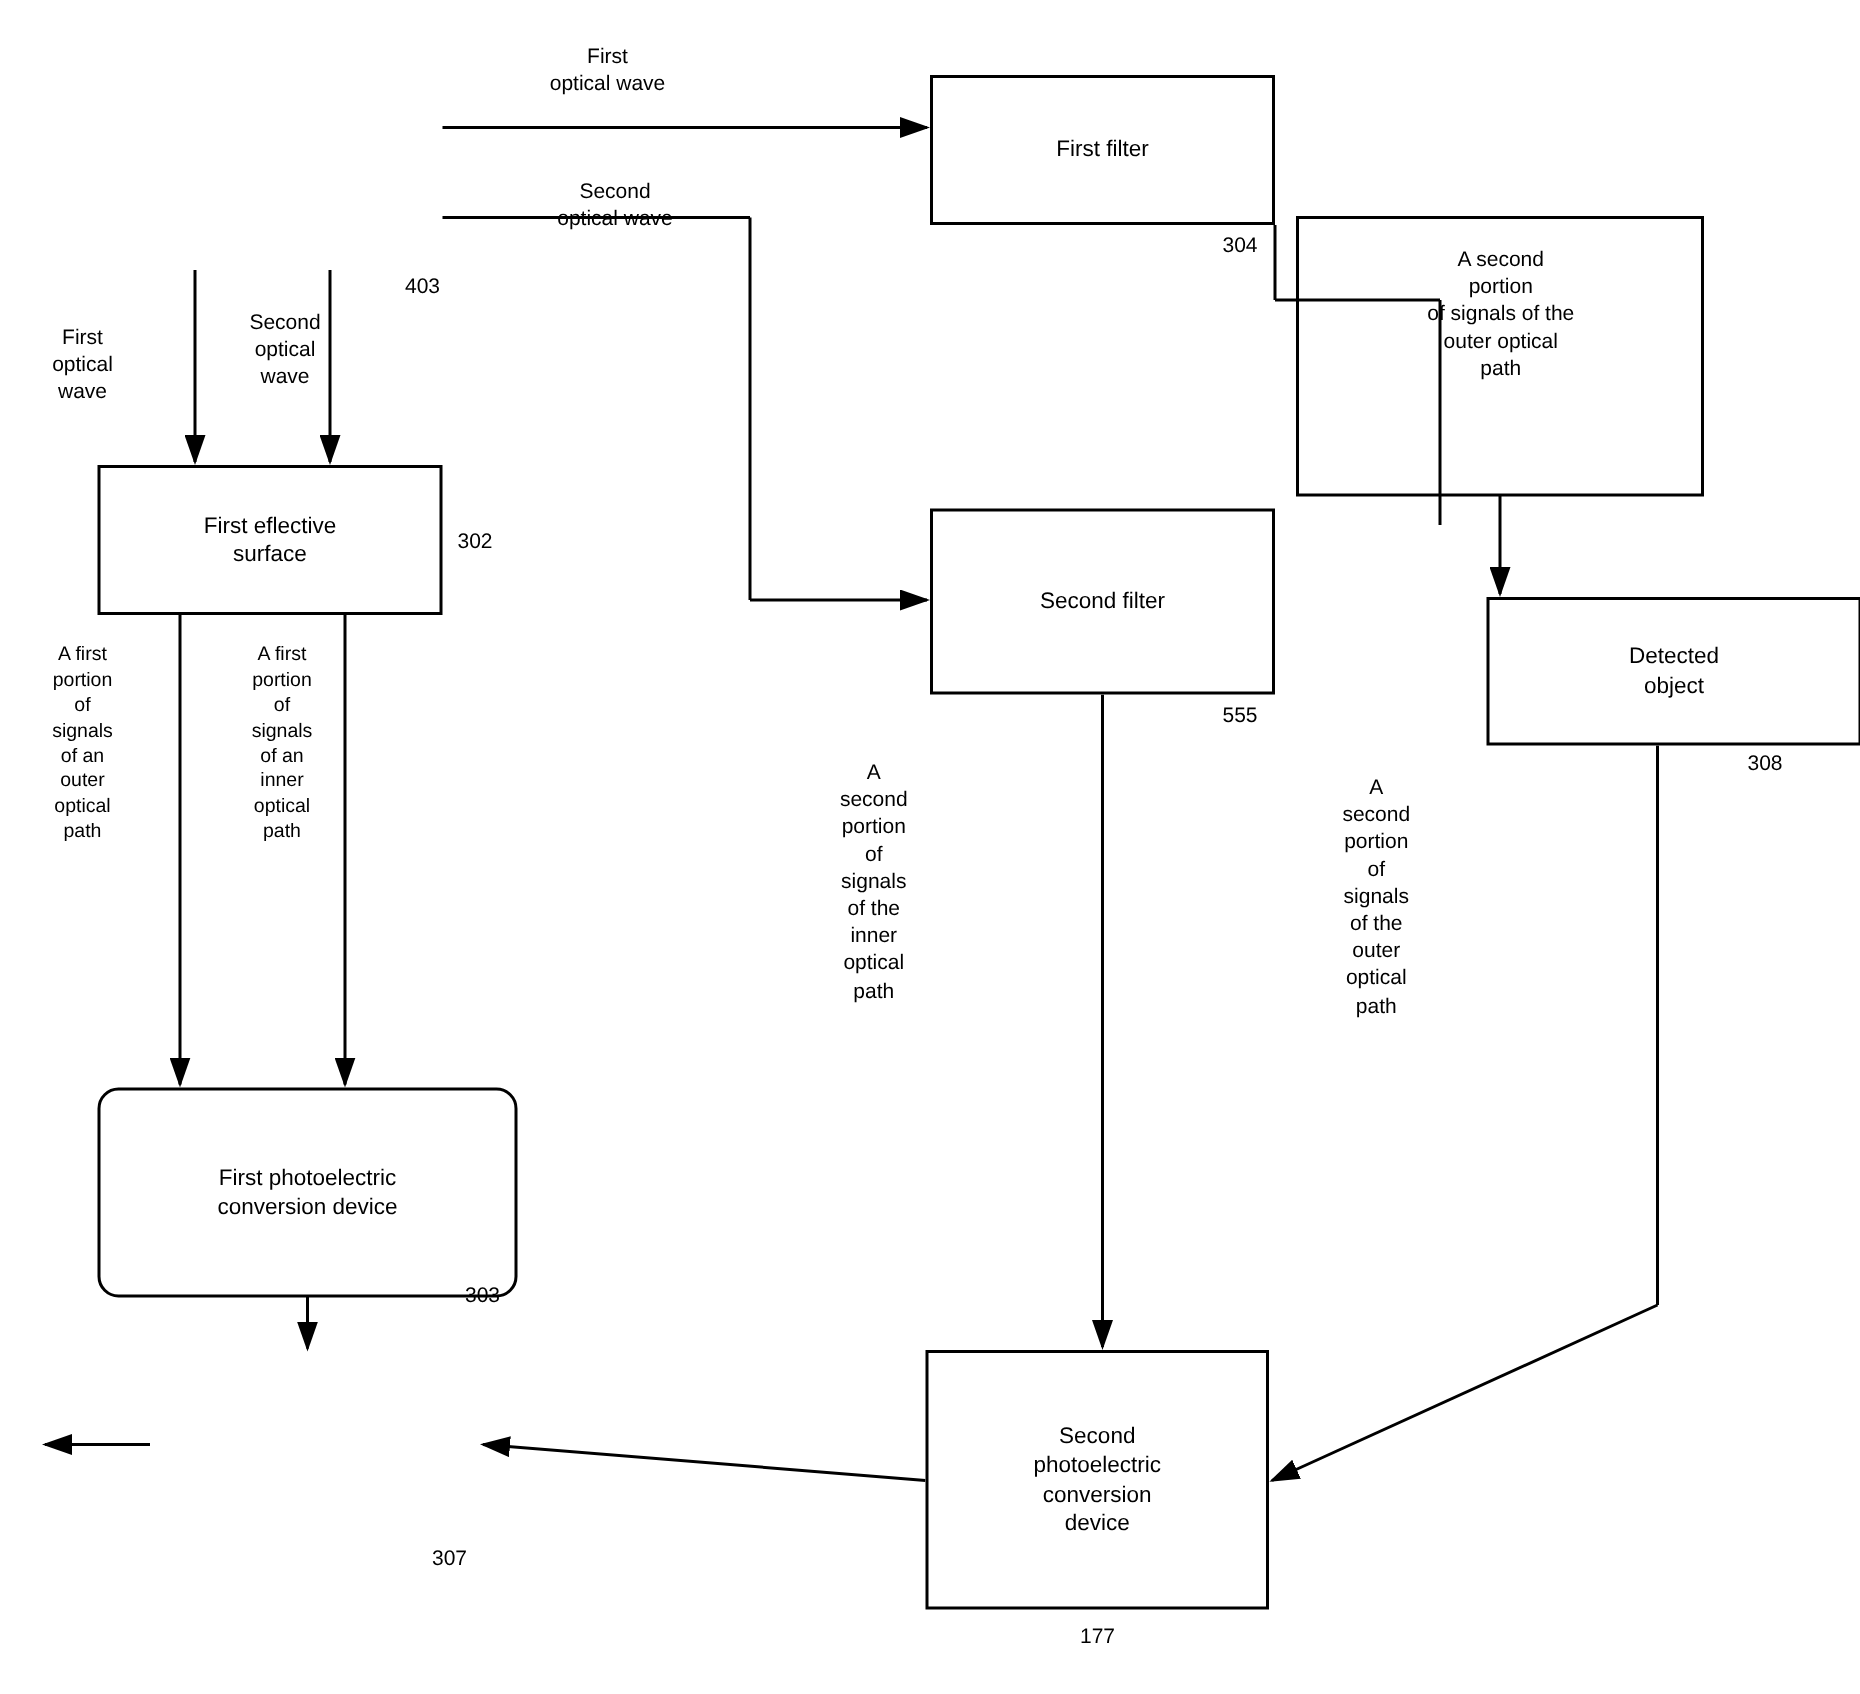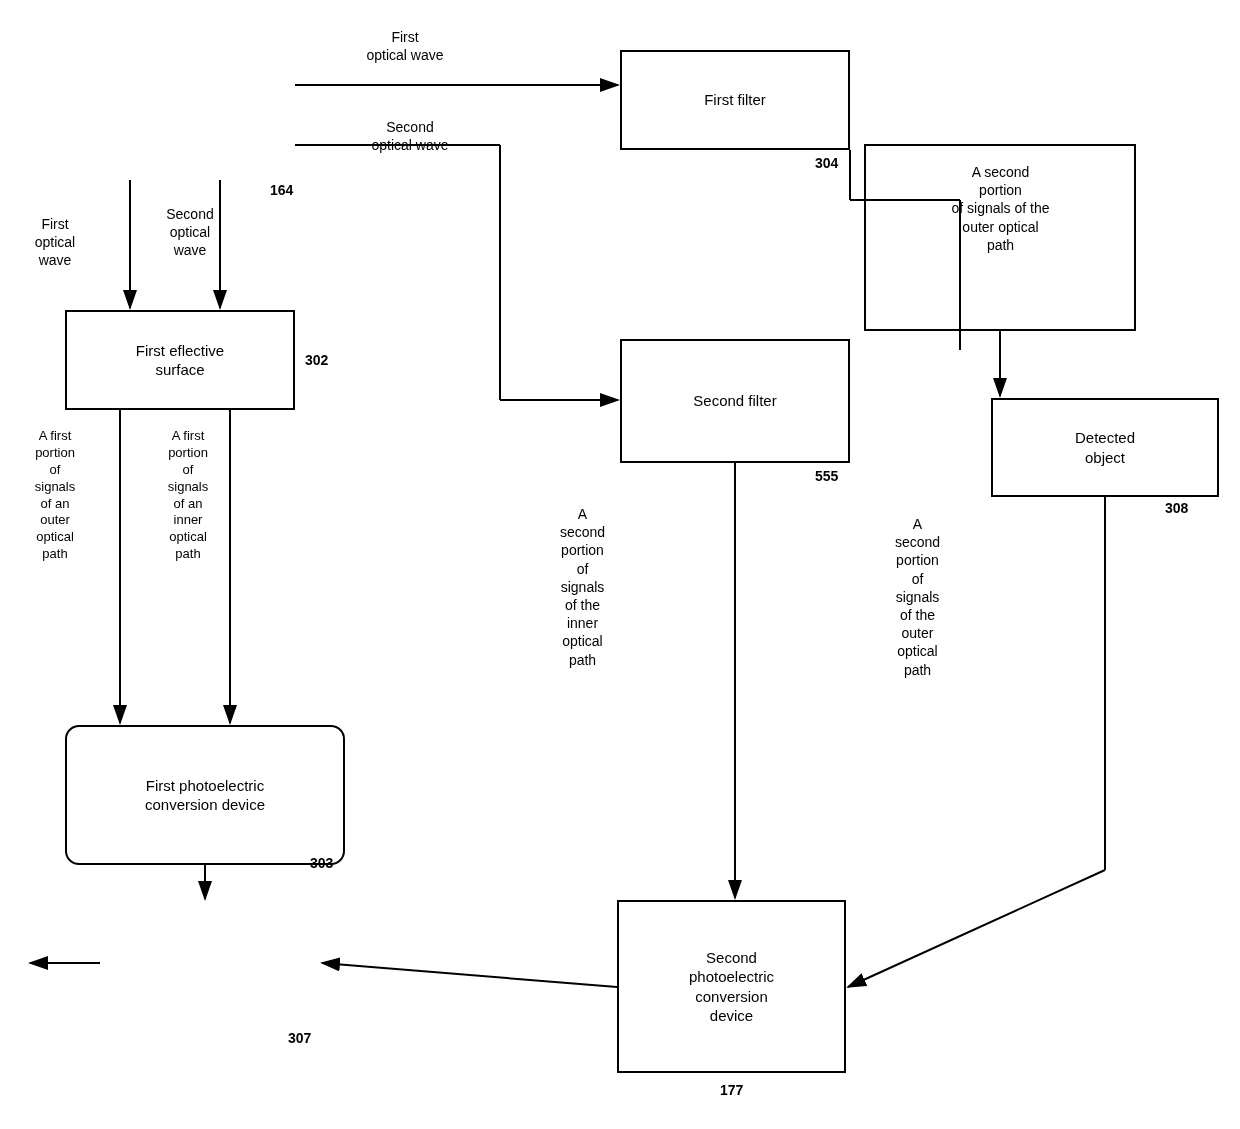--- a/index.html
+++ b/index.html
@@ -29,21 +29,20 @@
     }
     .label {
       position: absolute;
       font-size: 14px;
       line-height: 1.3;
       text-align: center;
     }
     .ref-num {
       position: absolute;
       font-size: 14px;
-      font-weight: bold;
     }
     svg.arrows {
       position: absolute;
       top: 0;
       left: 0;
       width: 1240px;
       height: 1129px;
       pointer-events: none;
     }
   </style>
@@ -111,25 +110,25 @@
   </div>
 
   <div class="box" style="left:620px; top:50px; width:230px; height:100px; font-size:15px;">
     <span>First filter</span>
   </div>
 
   <div class="box" style="left:617px; top:900px; width:229px; height:173px; font-size:15px;">
     <span>Second<br>photoelectric<br>conversion<br>device</span>
   </div>
 
-  <div class="box" style="left:991px; top:398px; width:228px; height:99px; font-size:15px;">
+  <div class="box" style="left:991px; top:398px; width:250px; height:99px; font-size:15px;">
     <span>Detected<br>object</span>
   </div>
 
-  <span class="ref-num" style="left:270px; top:182px;">164</span>
+  <span class="ref-num" style="left:270px; top:182px;">403</span>
   <span class="ref-num" style="left:305px; top:352px;">302</span>
   <span class="ref-num" style="left:310px; top:855px;">303</span>
   <span class="ref-num" style="left:815px; top:155px;">304</span>
   <span class="ref-num" style="left:815px; top:468px;">555</span>
   <span class="ref-num" style="left:720px; top:1082px;">177</span>
   <span class="ref-num" style="left:288px; top:1030px;">307</span>
   <span class="ref-num" style="left:1165px; top:500px;">308</span>
 
   <div class="label" style="left:355px; top:28px; width:100px;">First<br>optical wave</div>
 

